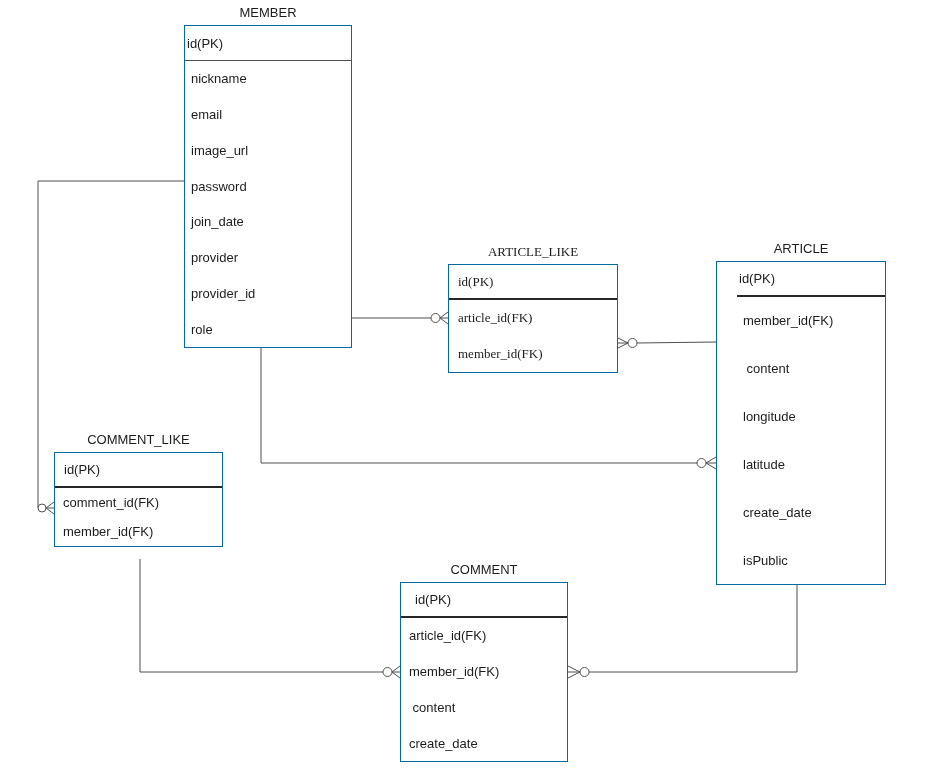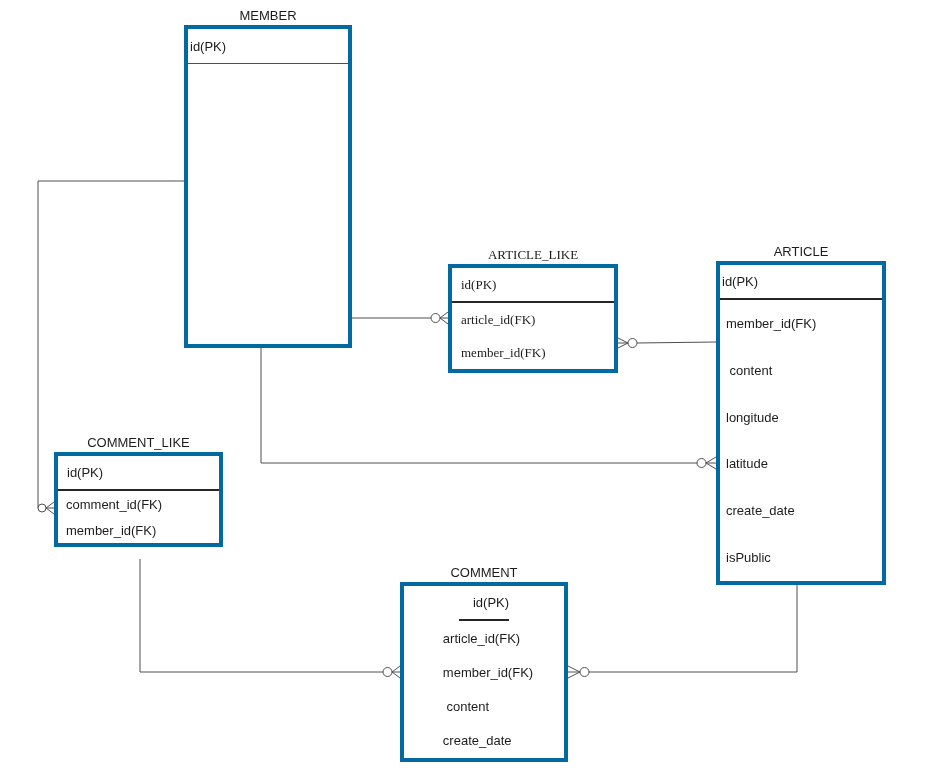--- a/index.html
+++ b/index.html
@@ -20,21 +20,21 @@
     position: absolute;
     left: 0;
     top: 0;
     z-index: 0;
     pointer-events: none;
   }
   .entity {
     position: absolute;
     z-index: 1;
     background: #ffffff;
-    border: 4px solid #0369a1;
+    border: 1px solid #0369a1;
     box-sizing: border-box;
     display: flex;
     flex-direction: column;
     font-size: 13px;
   }
   .entity-title {
     position: absolute;
     left: -10px;
     right: -10px;
     top: -22px;
@@ -66,23 +66,23 @@
   .field-row {
     flex: 1;
     display: flex;
     align-items: center;
     padding-left: var(--rpad, 6px);
     white-space: pre;
   }
   
   #e-member       { left: 184px; top: 25px;  width: 168px; height: 323px; --hpad: 2px;  --rpad: 6px; }
   #e-article-like { left: 448px; top: 264px; width: 170px; height: 109px; font-family: Liberation Serif, serif; --hpad: 9px;  --rpad: 9px; }
-  #e-article      { left: 716px; top: 261px; width: 170px; height: 324px; --hpad: 2px;  --rpad: 6px; }
+  #e-article      { left: 716px; top: 261px; width: 170px; height: 324px; padding-left: 20px; --hpad: 2px;  --rpad: 6px; }
   #e-comment-like { left: 54px;  top: 452px; width: 169px; height: 95px; --hpad: 9px;  --rpad: 8px; }
-  #e-comment      { left: 400px; top: 582px; width: 168px; height: 180px; align-items: center; --hpad: 14px; --rpad: 8px; }
+  #e-comment      { left: 400px; top: 582px; width: 168px; height: 180px; --hpad: 14px; --rpad: 8px; }
 </style>
 </head>
 <body>
 
 <div id="canvas">
 
   <svg id="wires" width="944" height="772" viewBox="0 0 944 772">
     <g stroke="#4f4f4f" stroke-width="1" fill="none">
 
       <g>
@@ -119,20 +119,30 @@
         <path d="M580,672 L568,666 M580,672 L568,672 M580,672 L568,678"></path>
         <circle cx="584.5" cy="672" r="4.5" fill="#ffffff"></circle>
         <path d="M589,672 L797,672 L797,585"></path>
       </g>
     </g>
   </svg>
 
   <div class="entity thin-sep" id="e-member">
     <div class="entity-title">MEMBER</div>
     <div class="entity-header">id(PK)</div>
+    <div class="entity-rows">
+      <div class="field-row">nickname</div>
+      <div class="field-row">email</div>
+      <div class="field-row">image_url</div>
+      <div class="field-row">password</div>
+      <div class="field-row">join_date</div>
+      <div class="field-row">provider</div>
+      <div class="field-row">provider_id</div>
+      <div class="field-row">role</div>
+    </div>
   </div>
 
   <div class="entity" id="e-article-like">
     <div class="entity-title">ARTICLE_LIKE</div>
     <div class="entity-header">id(PK)</div>
     <div class="entity-rows">
       <div class="field-row">article_id(FK)</div>
       <div class="field-row">member_id(FK)</div>
     </div>
   </div>

